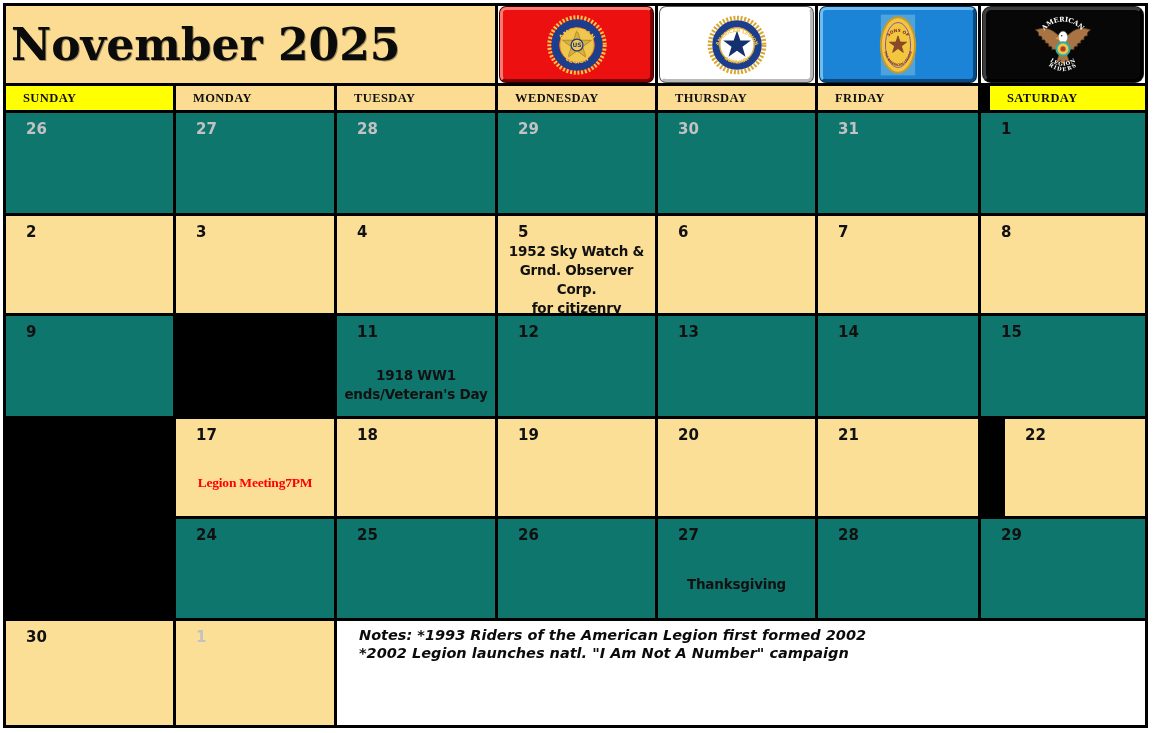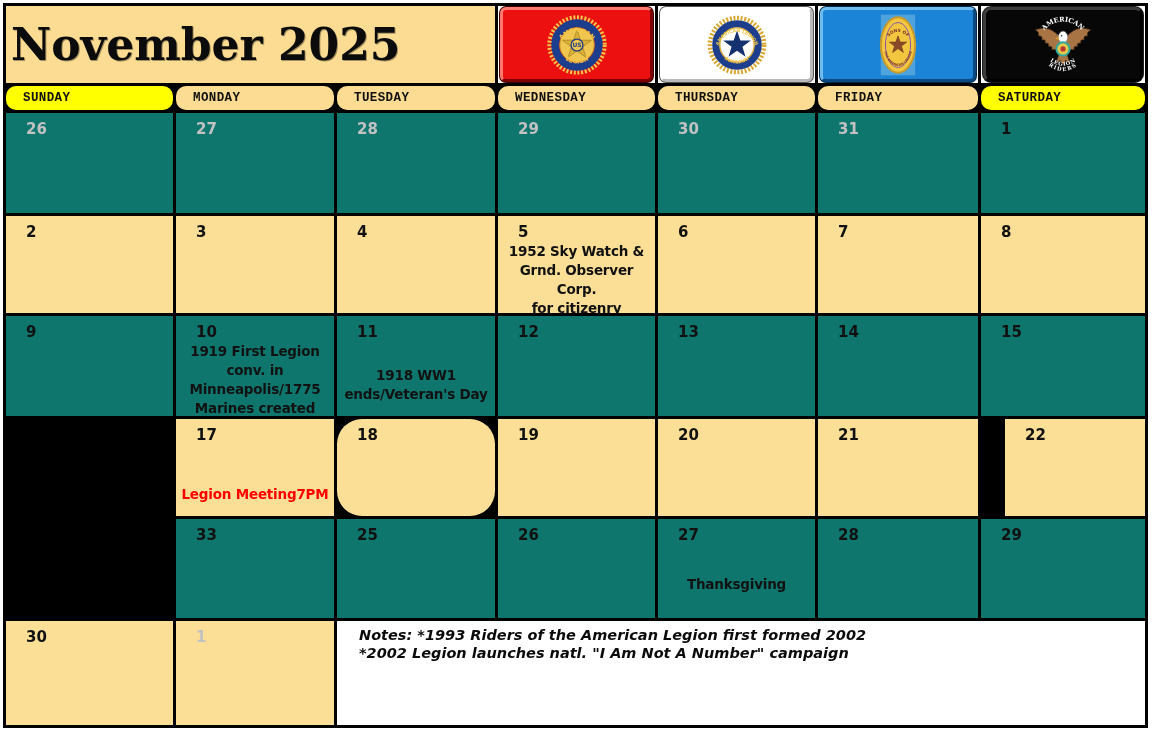--- a/index.html
+++ b/index.html
@@ -31,22 +31,22 @@
     border:3px solid;box-sizing:border-box;
   }
   .logo-box svg{display:block;}
   .box-red{background:#EC1010;border-color:#ff7a6e #7e0000 #7e0000 #ff7a6e;box-shadow:0 0 0 1px #3a0000;}
   .box-white{background:#fff;border-color:#ffffff #b9b9b9 #b9b9b9 #ffffff;box-shadow:0 0 0 1px #555;}
   .box-blue{background:#1B84D6;border-color:#6fbdf0 #0a4a80 #0a4a80 #6fbdf0;box-shadow:0 0 0 1px #032a4a;}
   .box-black{background:#070707;border-color:#3c3c3c #000000 #000000 #3c3c3c;box-shadow:0 0 0 1px #1c1c1c;border-radius:8px;}
   .day-header{
     background:#FBDC92;display:flex;align-items:center;
     padding-left:17px;box-sizing:border-box;
-    font-family:Liberation Mono, monospace;font-weight:bold;font-size:12.5px;
-    letter-spacing:.4px;color:#101010;border-radius:10px;
+    font-family:Liberation Serif, serif;font-weight:bold;font-size:12.5px;
+    letter-spacing:.4px;color:#101010;
   }
   .day-header.hl{background:#FFFF00;}
   .cell{box-sizing:border-box;padding-top:6px;overflow:hidden;}
   .cell.white{background:#0f766e;}
   .cell.tan{background:#FBDF96;}
   .daynum{
     font-weight:bold;font-size:15px;color:#111;
     padding-left:20px;line-height:20px;
   }
   .daynum.muted{color:#C2C2C2;}
@@ -148,21 +148,21 @@
       </svg>
     </div>
   </div>
 
 <div class="day-header hl" style="grid-area: 2 / 1;">SUNDAY</div>
     <div class="day-header" style="grid-area: 2 / 3;">TUESDAY</div>
     <div class="day-header" style="grid-area: 2 / 2;">MONDAY</div>
     <div class="day-header" style="grid-area: 2 / 4;">WEDNESDAY</div>
     <div class="day-header" style="grid-area: 2 / 5;">THURSDAY</div>
     <div class="day-header" style="grid-area: 2 / 6;">FRIDAY</div>
-    <div class="day-header hl" style="grid-area: 2 / 7;">SATURDAY</div>
+    <div class="day-header hl" style="grid-area: 2 / 7; margin-left: 9px;">SATURDAY</div>
     <div class="cell white" style="grid-area: 3 / 1;">
       <div class="daynum muted">26</div>
     </div>
     <div class="cell white" style="grid-area: 3 / 2;">
       <div class="daynum muted">27</div>
     </div>
     <div class="cell white" style="grid-area: 3 / 3;">
       <div class="daynum muted">28</div>
     </div>
     <div class="cell white" style="grid-area: 3 / 4;">
@@ -199,29 +199,20 @@
     </div>
     <div class="cell tan" style="grid-area: 4 / 6;">
       <div class="daynum">7</div>
     </div>
     <div class="cell tan" style="grid-area: 4 / 7;">
       <div class="daynum">8</div>
     </div>
     <div class="cell white" style="grid-area: 5 / 1;">
       <div class="daynum">9</div>
     </div>
-    <div class="cell white" style="grid-area: 5 / 2;">
-      <div class="daynum">10</div>
-      <div class="event" style="margin-top: 0px;">
-        <div>1919 First Legion</div>
-        <div>conv. in</div>
-        <div>Minneapolis/1775</div>
-        <div>Marines created</div>
-      </div>
-    </div>
     <div class="cell white" style="grid-area: 5 / 3;">
       <div class="daynum">11</div>
       <div class="event" style="margin-top: 24px;">
         <div>1918 WW1</div>
         <div>ends/Veteran's Day</div>
       </div>
     </div>
     <div class="cell white" style="grid-area: 5 / 4;">
       <div class="daynum">12</div>
     </div>
@@ -229,41 +220,41 @@
       <div class="daynum">13</div>
     </div>
     <div class="cell white" style="grid-area: 5 / 6;">
       <div class="daynum">14</div>
     </div>
     <div class="cell white" style="grid-area: 5 / 7;">
       <div class="daynum">15</div>
     </div>
     <div class="cell tan" style="grid-area: 6 / 2;">
       <div class="daynum">17</div>
-      <div class="event" style="margin-top: 40px; color: rgb(255, 0, 0);">
+      <div class="event" style="margin-top: 28px; color: rgb(255, 0, 0); font-family: Liberation Serif, serif;">
         <div>Legion Meeting7PM</div>
       </div>
     </div>
-    <div class="cell tan" style="grid-area: 6 / 3; border-radius: 25px;">
+    <div class="cell tan" style="grid-area: 6 / 3;">
       <div class="daynum">18</div>
     </div>
     <div class="cell tan" style="grid-area: 6 / 4;">
       <div class="daynum">19</div>
     </div>
     <div class="cell tan" style="grid-area: 6 / 5;">
       <div class="daynum">20</div>
     </div>
     <div class="cell tan" style="grid-area: 6 / 6;">
       <div class="daynum">21</div>
     </div>
     <div class="cell tan" style="grid-area: 6 / 7; margin-left: 24px;">
       <div class="daynum">22</div>
     </div>
     <div class="cell white" style="grid-area: 7 / 2;">
-      <div class="daynum">33</div>
+      <div class="daynum">24</div>
     </div>
     <div class="cell white" style="grid-area: 7 / 3;">
       <div class="daynum">25</div>
     </div>
     <div class="cell white" style="grid-area: 7 / 4;">
       <div class="daynum">26</div>
     </div>
     <div class="cell white" style="grid-area: 7 / 5;">
       <div class="daynum">27</div>
       <div class="event" style="margin-top: 30px;">

